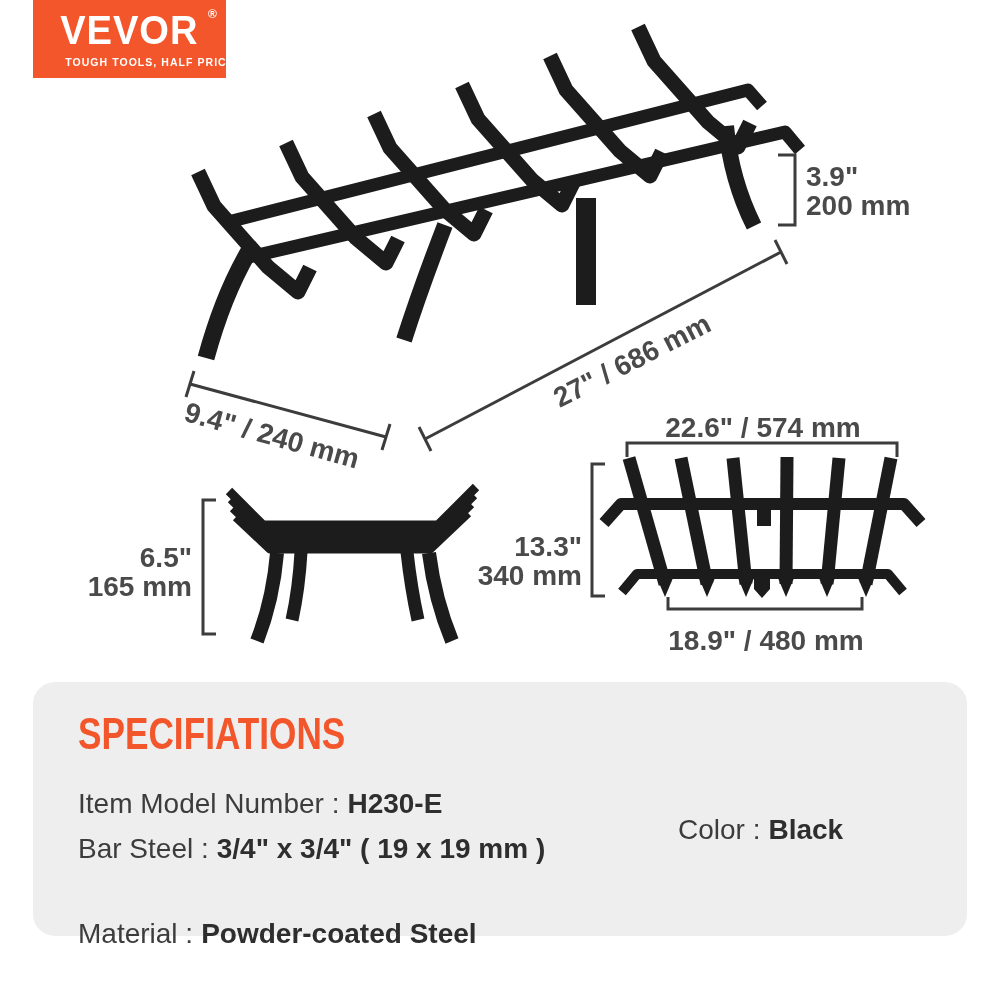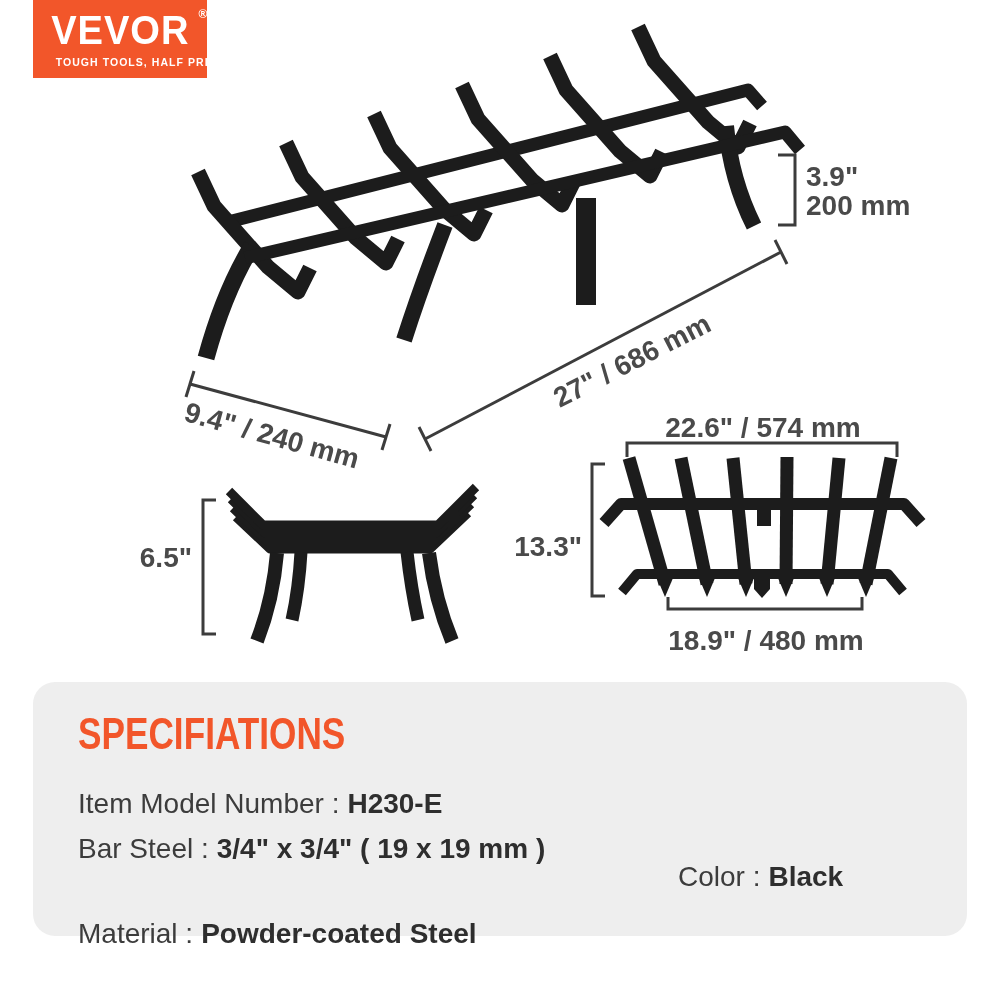--- a/index.html
+++ b/index.html
@@ -1,19 +1,19 @@
 <!DOCTYPE html>
 <html><head>
 <meta charset="utf-8">
 <style>
   html,body{margin:0;padding:0;background:#ffffff;}
   #page{position:relative;width:1000px;height:1000px;background:#ffffff;overflow:hidden;
         font-family:"Liberation Sans",sans-serif;}
   
-  #logo{position:absolute;left:33px;top:0;width:174px;height:78px;background:#F2562A;
+  #logo{position:absolute;left:33px;top:0;width:193px;height:78px;background:#F2562A;
         display:flex;flex-direction:column;align-items:center;justify-content:center;}
   #logo .brand-row{position:relative;line-height:1;}
   #logo .brand{color:#fff;font-size:41px;font-weight:800;letter-spacing:1px;
         display:inline-block;transform:scaleX(.93);transform-origin:center;}
   #logo .reg{color:#fff;font-size:12px;font-weight:700;position:absolute;right:-13px;top:-2px;}
   #logo .tagline{color:#fff;font-size:10.5px;font-weight:700;letter-spacing:1.05px;margin-top:5px;white-space:nowrap;margin-left:41px;}
   
   #art{position:absolute;left:0;top:0;}
   
   .dim{position:absolute;color:#4a4a4a;font-weight:700;font-size:28px;line-height:29px;white-space:nowrap;}
@@ -28,21 +28,21 @@
   #dim-front-bottom{left:616px;top:626px;width:300px;}
   
   #spec-panel{position:absolute;left:33px;top:682px;width:934px;height:254px;background:#EEEEEE;border-radius:22px;}
   #spec-title{position:absolute;left:78px;top:712px;color:#F2562A;font-size:44px;font-weight:800;
         line-height:1;transform:scaleX(.8);transform-origin:left center;letter-spacing:0px;white-space:nowrap;}
   .spec-row{position:absolute;font-size:28px;color:#3c3c3c;white-space:nowrap;}
   .spec-row b{color:#2e2e2e;margin-left:8px;font-weight:700;}
   #spec-row-model{left:78px;top:788px;text-align:right;}
   #spec-row-weight{left:546px;top:788px;}
   #spec-row-barsize{left:78px;top:833px;}
-  #spec-row-color{left:678px;top:861px;}
+  #spec-row-color{left:678px;top:814px;}
   #spec-row-material{left:78px;top:918px;}
 </style>
 </head>
 <body>
 
 <div id="page">
 
   <svg id="art" width="1000" height="1000" viewBox="0 0 1000 1000">
 
     <g stroke="#1c1c1c" fill="none" stroke-linejoin="round">
@@ -130,26 +130,28 @@
     <div>3.9"</div>
     <div>200 mm</div>
   </div>
 
   <div id="dim-length" class="dim center">27" / 686 mm</div>
 
   <div id="dim-depth" class="dim center">9.4" / 240 mm</div>
 
   <div id="dim-side" class="dim right">
     <div>6.5"</div>
+    <div>165 mm</div>
   </div>
 
   <div id="dim-front-top" class="dim center">22.6" / 574 mm</div>
 
   <div id="dim-front-left" class="dim right">
     <div>13.3"</div>
+    <div>340 mm</div>
   </div>
 
   <div id="dim-front-bottom" class="dim center">18.9" / 480 mm</div>
 
   <div id="spec-panel"></div>
   <div id="spec-title">SPECIFIATIONS</div>
 
   <div id="spec-row-model" class="spec-row">
     <span>Item Model Number :</span><b>H230-E</b>
   </div>

